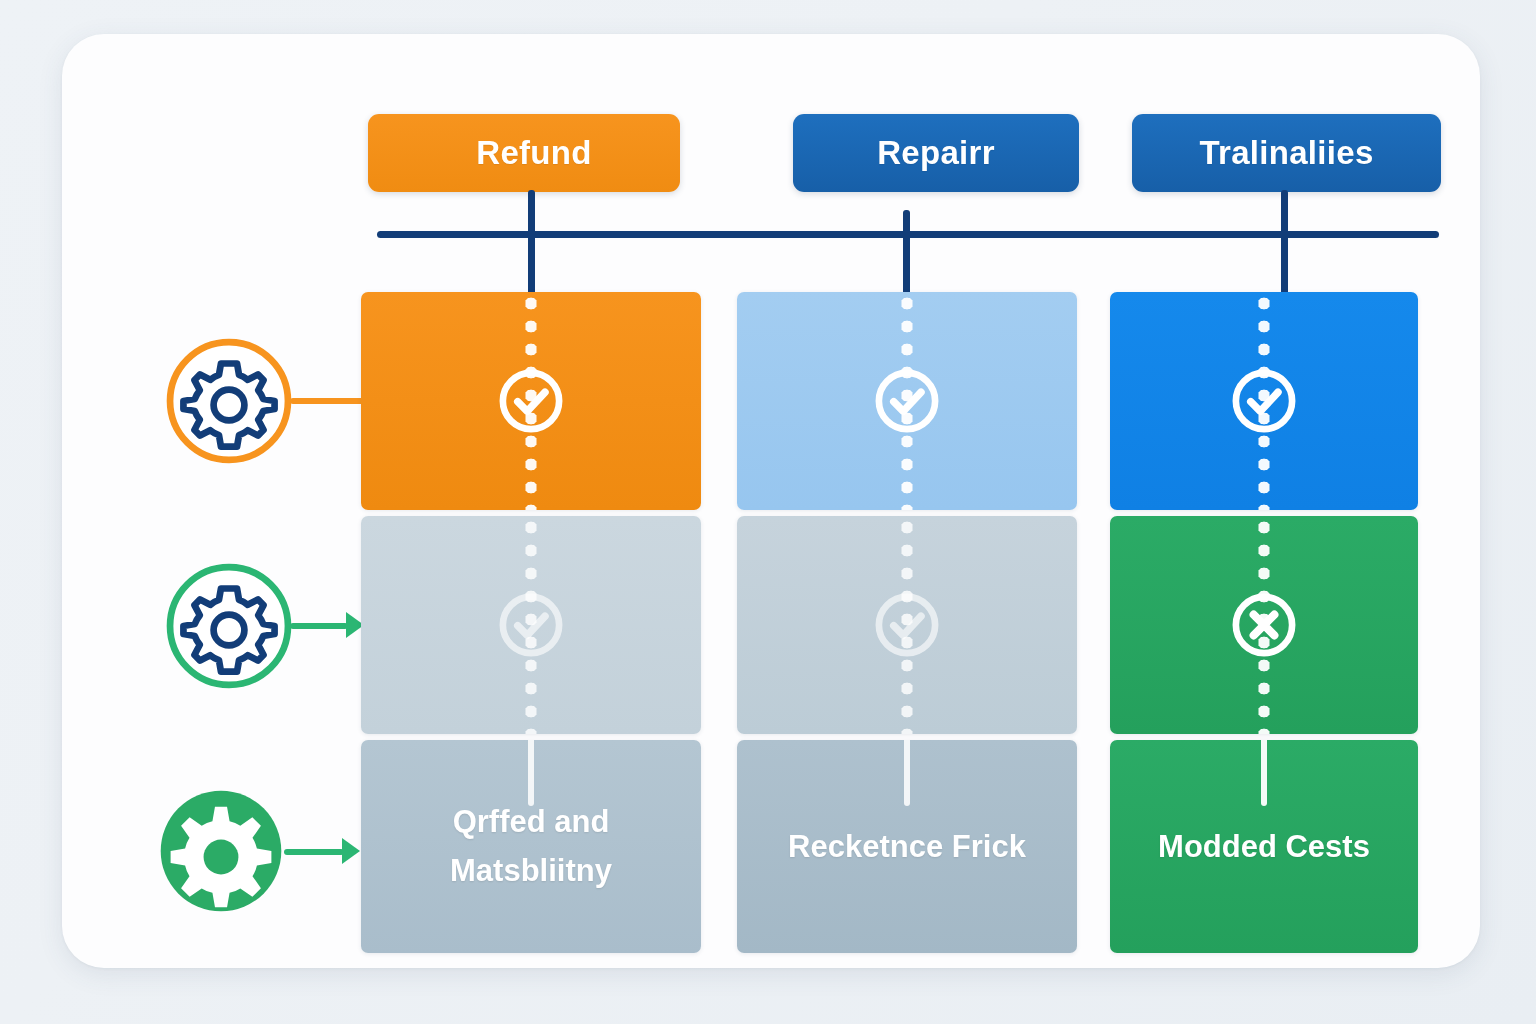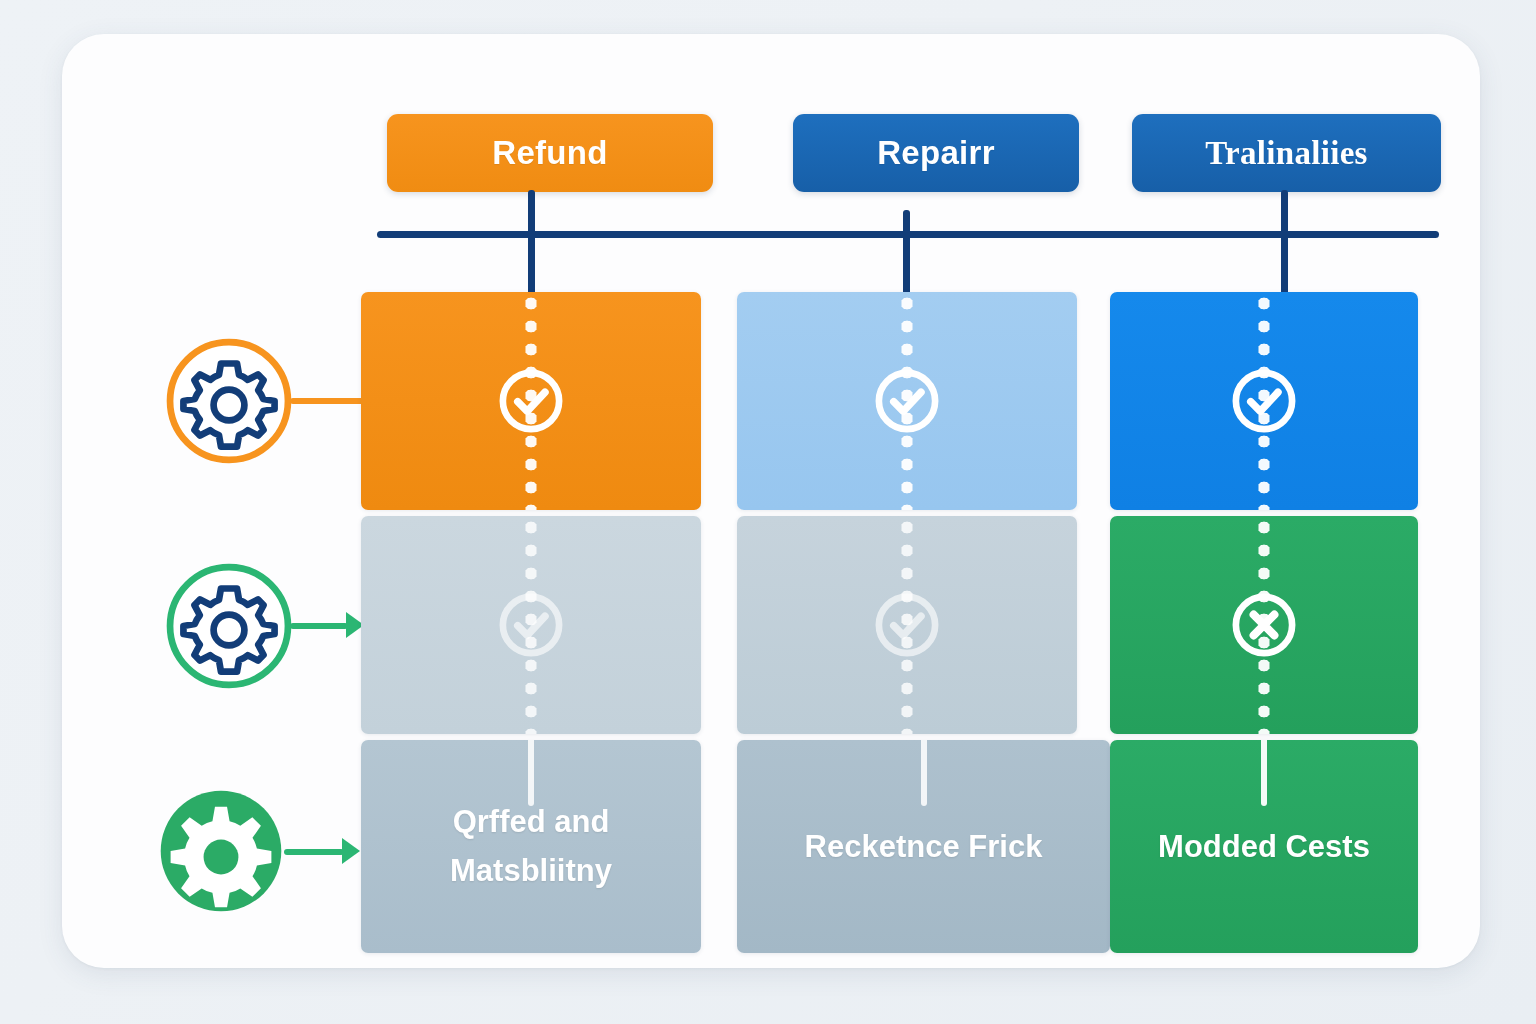--- a/index.html
+++ b/index.html
@@ -20,23 +20,23 @@
   }
 
   
   .pill{
     position:absolute;height:78px;border-radius:11px;
     display:flex;align-items:center;justify-content:center;
     color:#ffffff;font-weight:bold;font-size:33px;letter-spacing:.3px;
     box-shadow:0 2px 6px rgba(40,60,90,.18);
     text-shadow:0 1px 1px rgba(0,0,0,.08);
   }
-  .pill.p0{left:325px;top:80px;width:326px;background:linear-gradient(180deg,#f7941e 0%,#f08c12 100%);}
+  .pill.p0{left:306px;top:80px;width:292px;background:linear-gradient(180deg,#f7941e 0%,#f08c12 100%);padding-left:20px;}
   .pill.p1{left:731px;top:80px;width:286px;background:linear-gradient(180deg,#1e6fbe 0%,#175fa8 100%);}
-  .pill.p2{left:1070px;top:80px;width:309px;background:linear-gradient(180deg,#1e6fbe 0%,#175fa8 100%);font-family:Liberation Serif, serif;}
+  .pill.p2{left:1070px;top:80px;width:309px;background:linear-gradient(180deg,#1e6fbe 0%,#175fa8 100%);}
 
   
   .rail{position:absolute;left:315px;top:197px;width:1062px;height:7px;
         background:#123d78;border-radius:4px;}
   .stem{position:absolute;width:7px;background:#123d78;border-radius:3px;}
   .stem.s0{left:466px;top:156px;height:112px;}
   .stem.s1{left:841px;top:176px;height:92px;}
   .stem.s2{left:1219px;top:156px;height:112px;}
 
   
@@ -51,21 +51,21 @@
   .r1{top:482px;height:218px;}
   .r2{top:706px;height:213px;}
 
   
   .f-orange   {background:linear-gradient(180deg,#f7941e 0%,#ef8a10 100%);}
   .f-lightblue{background:linear-gradient(180deg,#a3cdf1 0%,#97c6ef 100%);}
   .f-blue     {background:linear-gradient(180deg,#1589ec 0%,#0f80e4 100%);}
   .f-grey     {background:linear-gradient(180deg,#cbd7df 0%,#c3d1da 100%);}
   .f-grey2    {background:linear-gradient(180deg,#c6d3dc 0%,#bcccd6 100%);}
   .f-greydark {background:linear-gradient(180deg,#b4c6d2 0%,#a9bdcb 100%);}
-  .f-greydark2{background:linear-gradient(180deg,#aec1ce 0%,#a3b8c6 100%);padding-left:33px;}
+  .f-greydark2{background:linear-gradient(180deg,#aec1ce 0%,#a3b8c6 100%);}
   .f-green    {background:linear-gradient(180deg,#2bab66 0%,#24a05c 100%);}
 
   
   .dots{
     position:absolute;left:50%;transform:translateX(-50%);
     width:11px;top:0;bottom:0;
     background-image:radial-gradient(circle, rgba(255,255,255,.95) 46%, rgba(255,255,255,0) 48%);
     background-size:11px 23px;background-repeat:repeat-y;background-position:center top;
   }
   .dots.faint{background-image:radial-gradient(circle, rgba(255,255,255,.80) 46%, rgba(255,255,255,0) 48%);}

